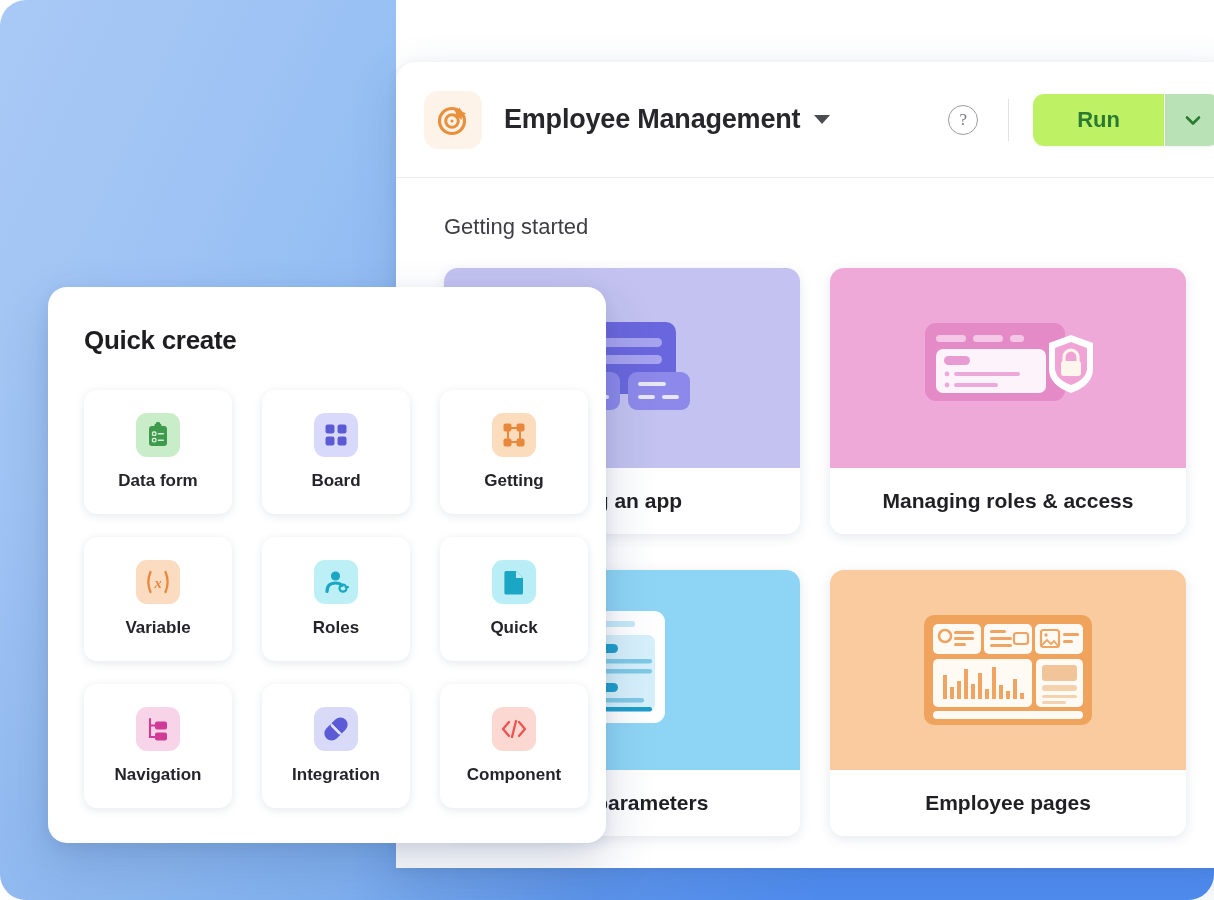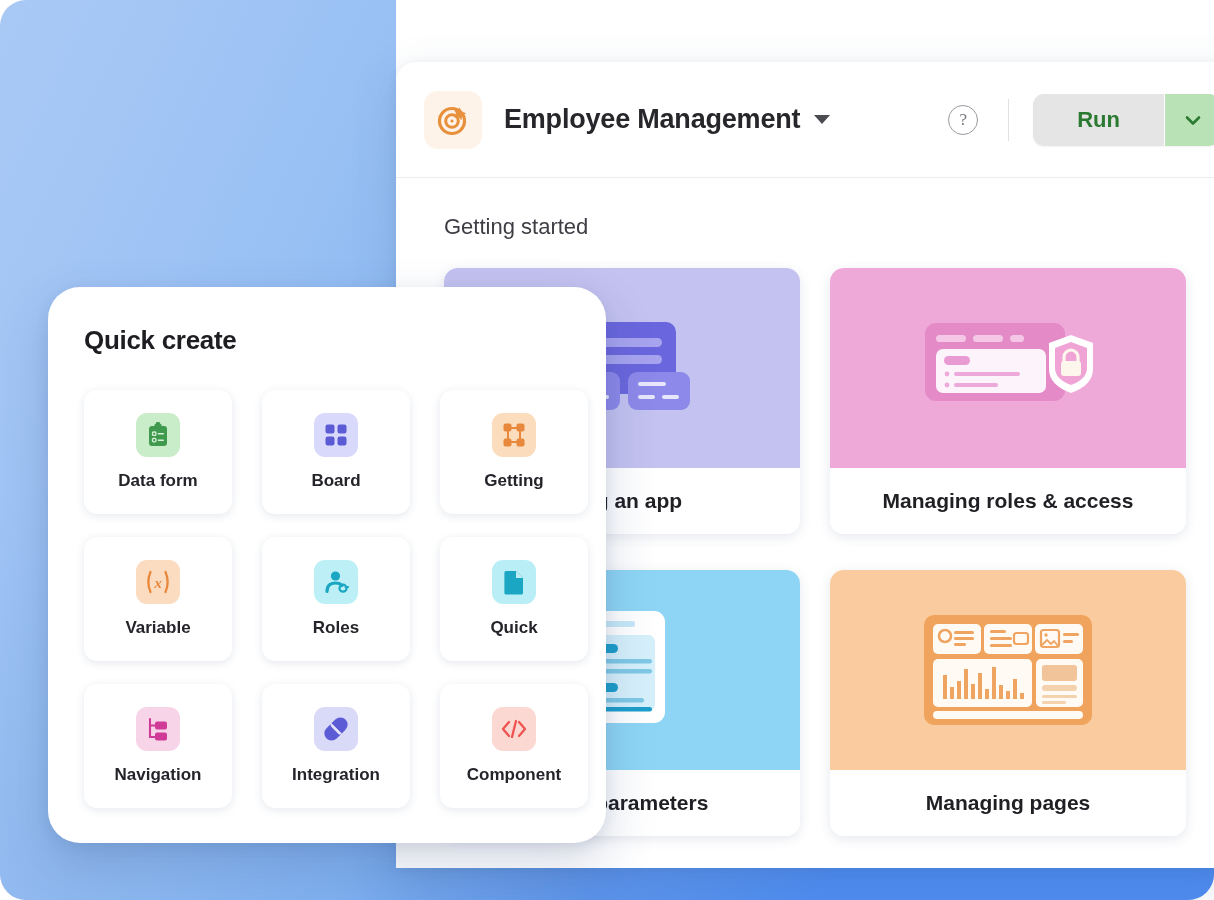--- a/index.html
+++ b/index.html
@@ -118,21 +118,21 @@
   }
 
   .run-group {
     display: flex;
     flex: none;
     border-radius: 11px;
     overflow: hidden;
     box-shadow: 0 1px 2px rgba(0,0,0,.05);
   }
   .run-button {
-    background: #e5e5e5;
+    background: #bef264;
     color: #2b7a32;
     font-size: 22px;
     font-weight: 600;
     padding: 0 44px;
     height: 52px;
     display: flex; align-items: center; justify-content: center;
     border: none;
     cursor: pointer;
     font-family: "Liberation Sans", sans-serif;
   }
@@ -192,21 +192,21 @@
   .art-orange { background: #f9cb9e; }
 
   
   .quick-panel {
     position: absolute;
     left: 48px;
     top: 287px;
     width: 558px;
     height: 556px;
     background: #ffffff;
-    border-radius: 32px;
+    border-radius: 19px;
     box-shadow: 0 22px 52px rgba(45,70,120,.20), 0 4px 14px rgba(45,70,120,.10);
     padding: 38px 36px 0 36px;
   }
 
   .quick-title {
     font-size: 26px;
     font-weight: 700;
     color: #1d1d22;
     letter-spacing: -.3px;
     margin-bottom: 34px;
@@ -401,21 +401,21 @@
                 <rect x="112" y="88" width="4" height="6"></rect>
               </g>
               <rect x="128" y="54" width="47" height="48" rx="5" fill="#fffaf4"></rect>
               <rect x="134" y="60" width="35" height="16" rx="3" fill="#f1c49a"></rect>
               <rect x="134" y="80" width="35" height="6" rx="3" fill="#f4d2ae"></rect>
               <rect x="134" y="90" width="35" height="3" rx="1.5" fill="#f4d2ae"></rect>
               <rect x="134" y="96" width="24" height="3" rx="1.5" fill="#f4d2ae"></rect>
               <rect x="25" y="106" width="150" height="8" rx="4" fill="#fffaf4"></rect>
             </svg>
           </div>
-          <div class="gs-label">Managing pages</div>
+          <div class="gs-label">Employee pages</div>
         </div>
 
       </div>
     </div>
   </div>
 
   <div class="quick-panel">
     <div class="quick-title">Quick create</div>
 
     <div class="quick-grid">

